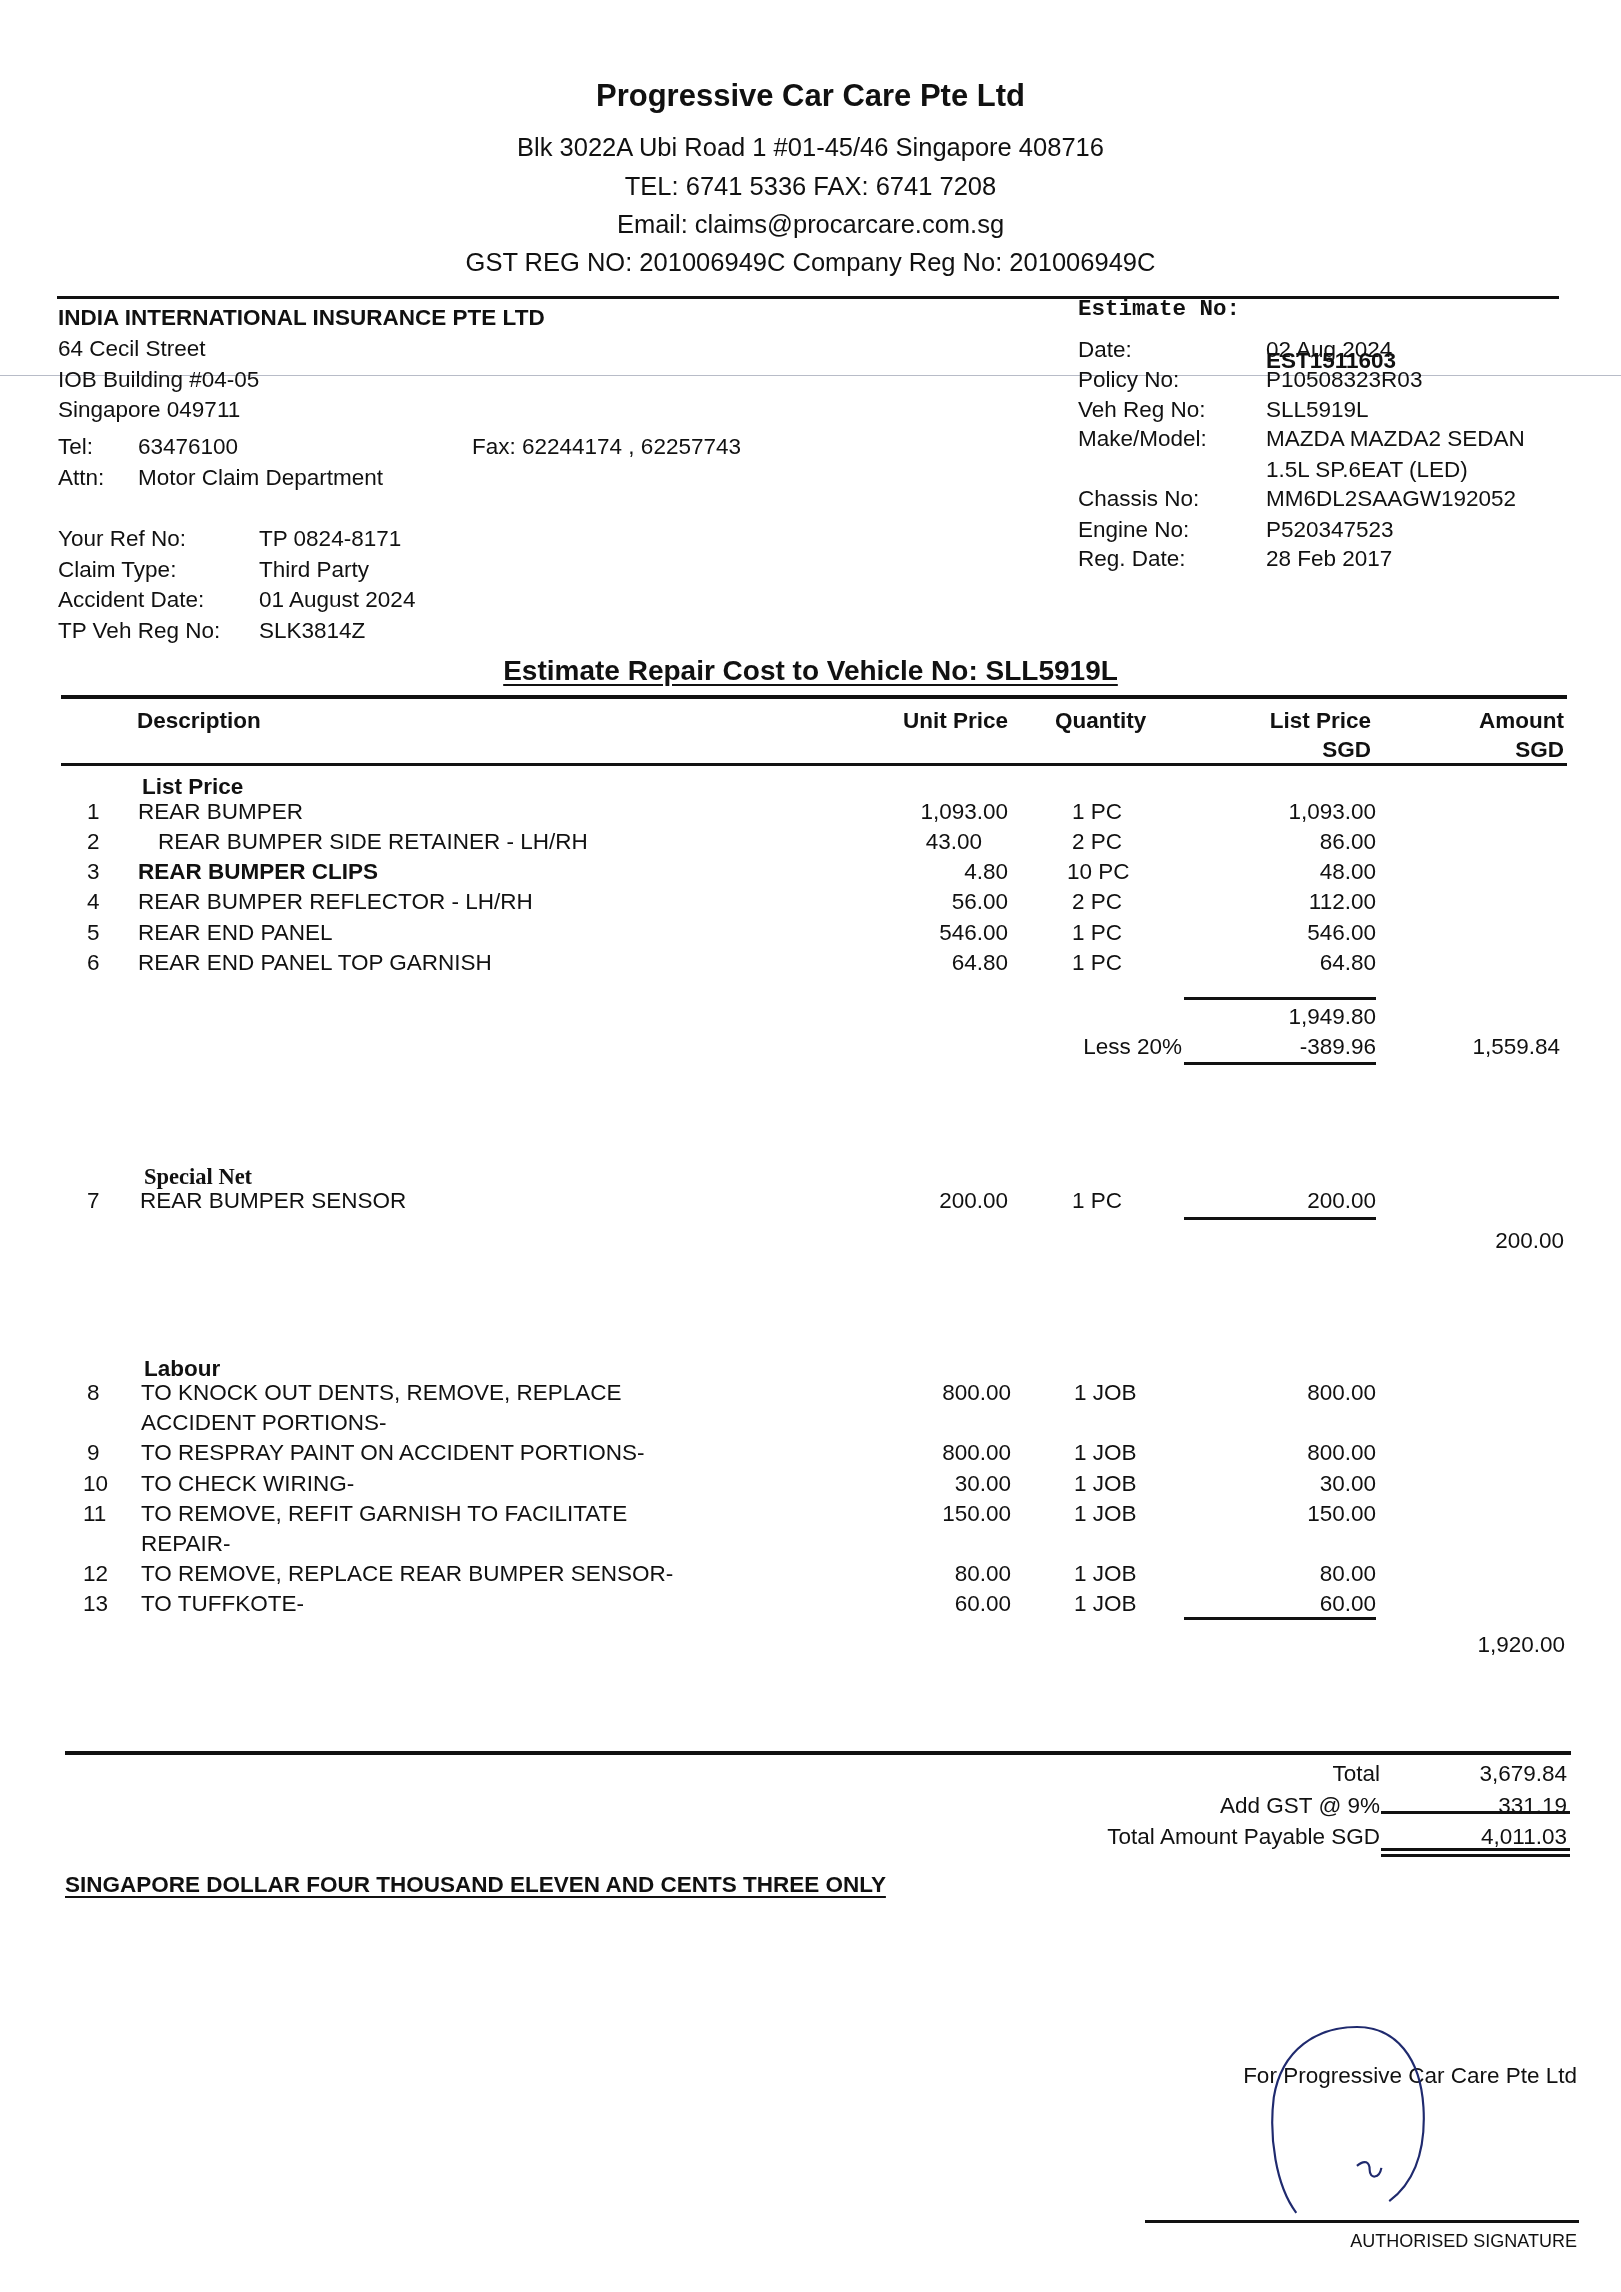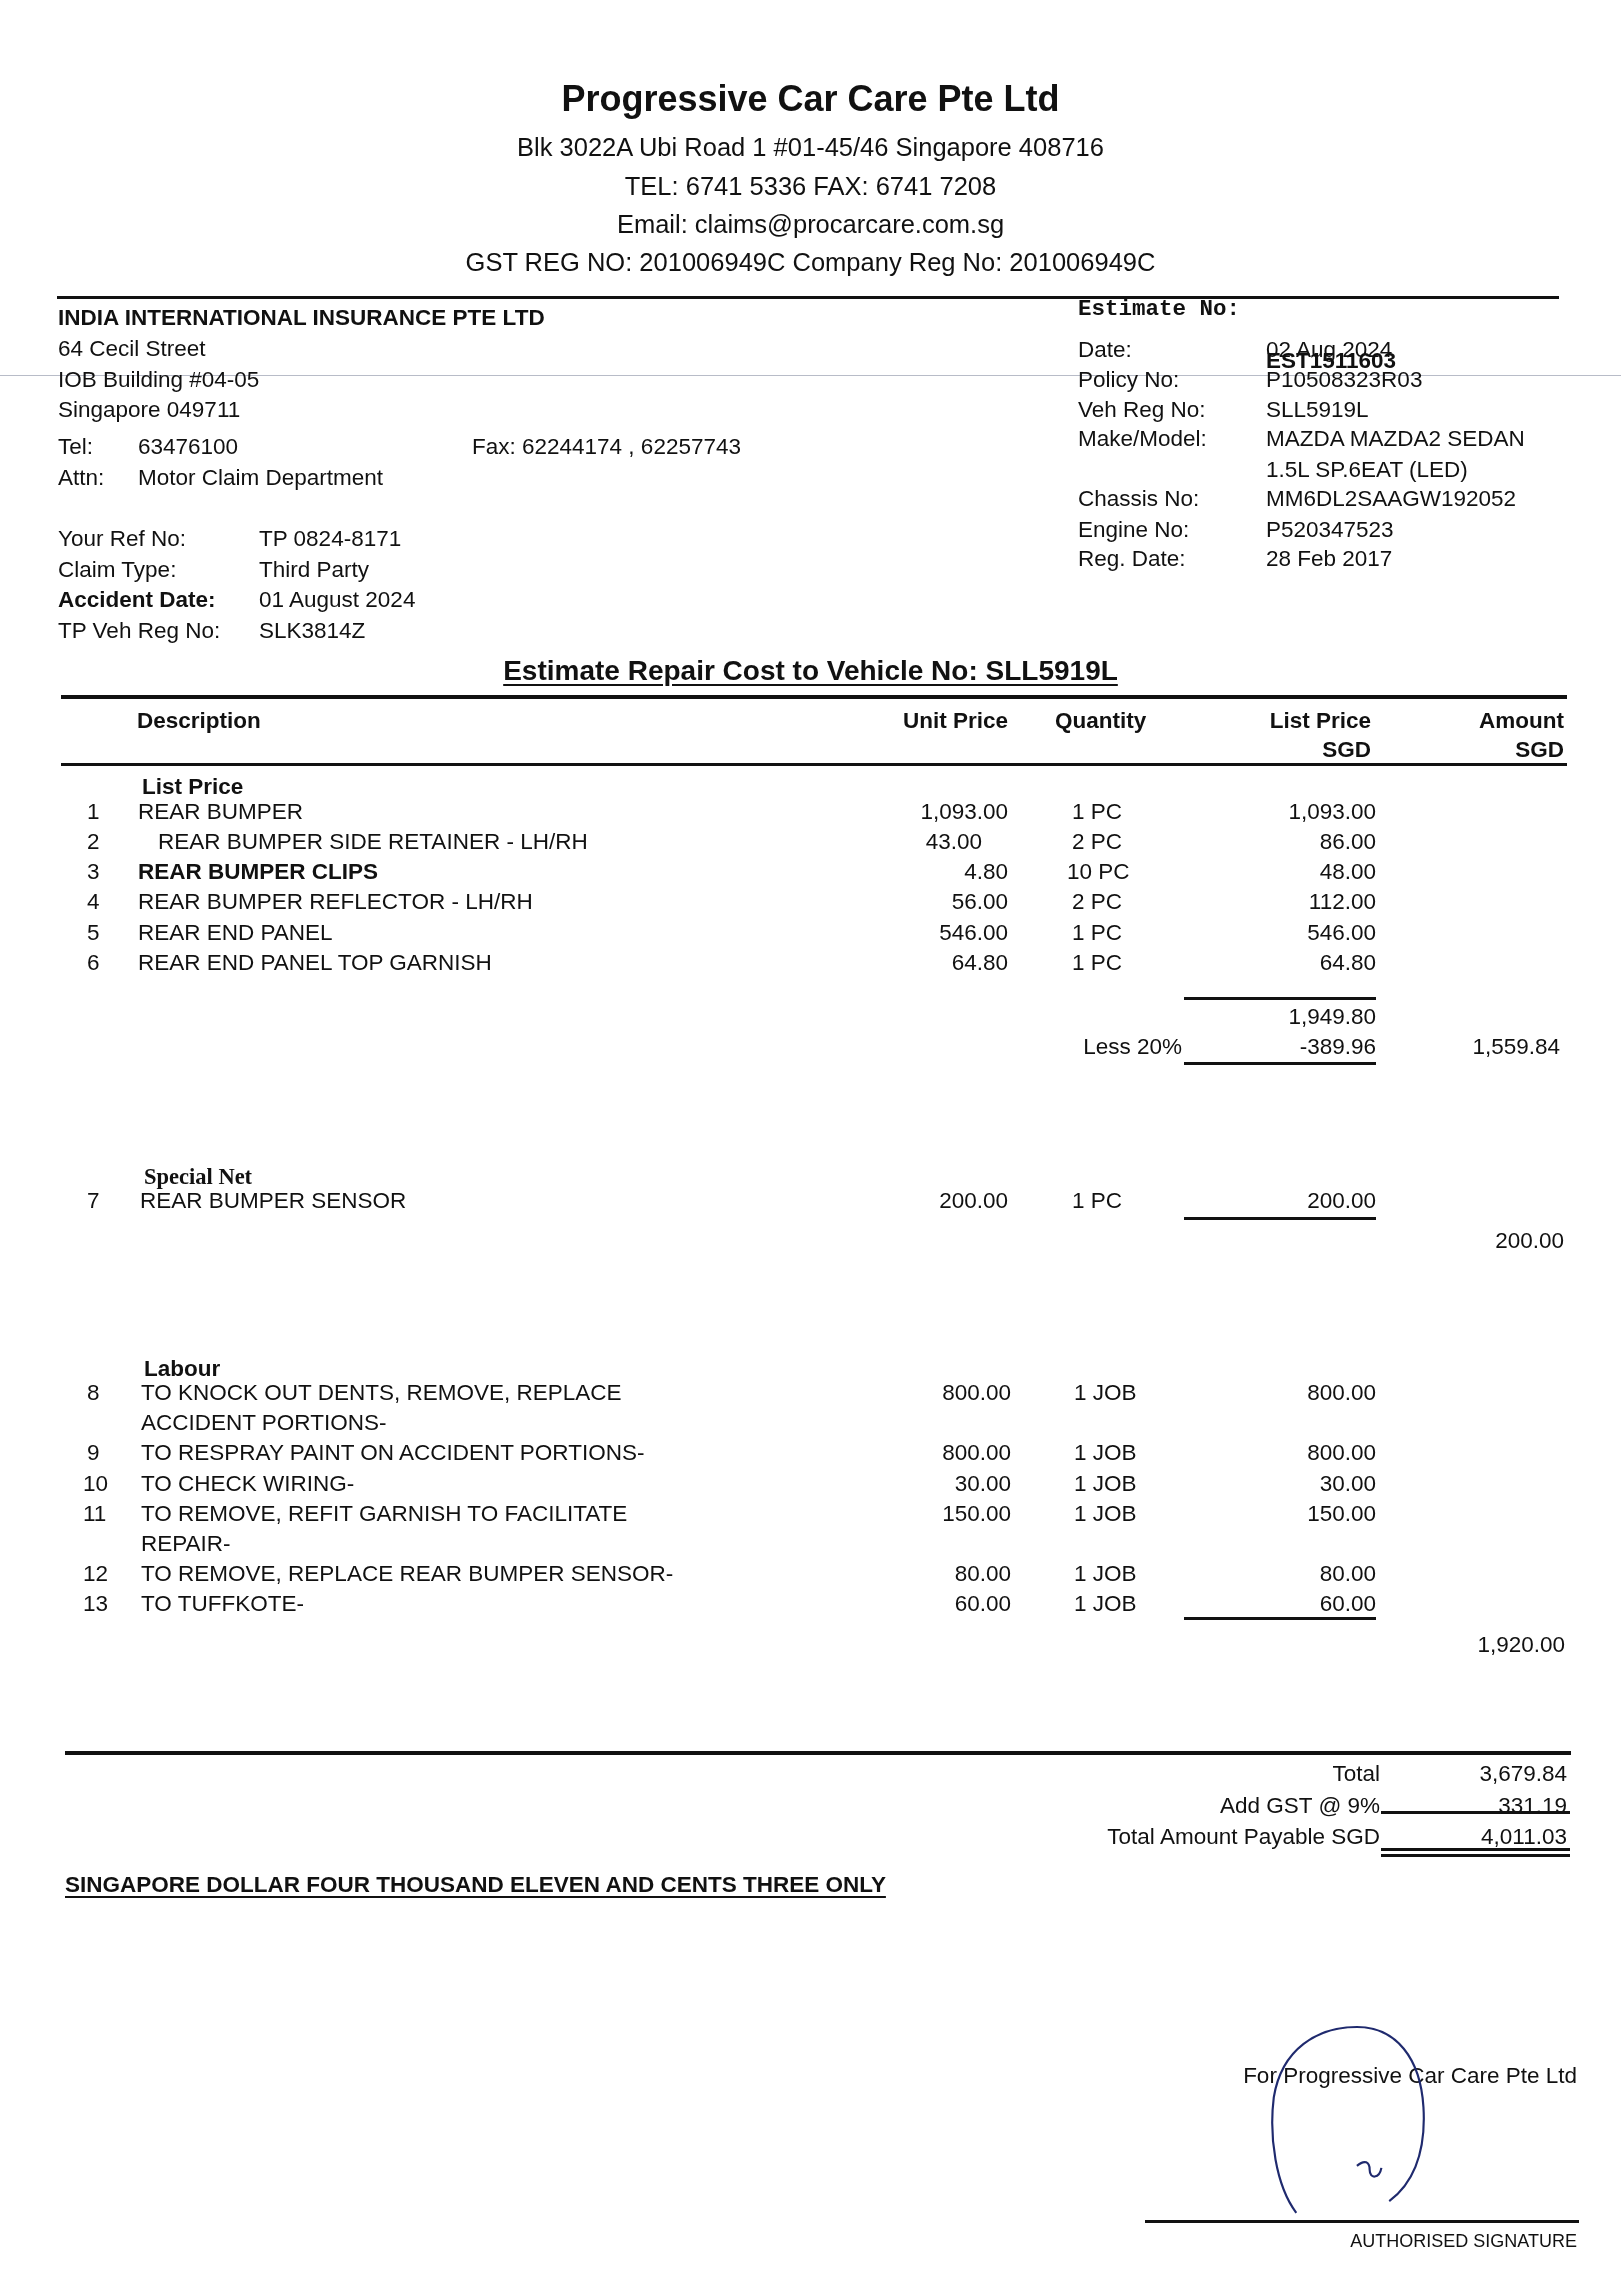--- a/index.html
+++ b/index.html
@@ -4,21 +4,21 @@
   <style>
     html, body { margin: 0; padding: 0; background: #ffffff; }
     body {
       width: 1621px; height: 2293px; position: relative; overflow: hidden;
       font-family: "Liberation Sans", sans-serif; color: #111;
     }
     .abs { position: absolute; white-space: nowrap; }
     .r { text-align: right; }
 
     
-    #company-name { left: 0; width: 1621px; top: 78px; font-size: 36px; font-weight: bold; text-align: center; }
+    #company-name { left: 0; width: 1621px; top: 78px; font-size: 31px; font-weight: bold; text-align: center; }
     .hdr-line { left: 0; width: 1621px; font-size: 25.5px; text-align: center; }
 
     .rule { position: absolute; background: #111; }
     .scan-line { position: absolute; left: 0; width: 1621px; height: 1px; background: #b8bcc8; top: 375px; }
 
     .info { font-size: 22.5px; line-height: 30px; }
     .info-b { font-size: 22.5px; font-weight: bold; }
 
     #table-title { left: 0; width: 1621px; top: 655px; text-align: center; font-size: 28px; font-weight: bold; text-decoration: underline; text-underline-offset: 3.9px; }
 
@@ -51,21 +51,21 @@
 <div class="abs info" style="left:138px; top:432px;">63476100</div>
 <div class="abs info" style="left:472px; top:432px;">Fax: 62244174 , 62257743</div>
 <div class="abs info" style="left:58px; top:463px;">Attn:</div>
 <div class="abs info" style="left:138px; top:463px;">Motor Claim Department</div>
 
 <div>
   <div class="abs info" style="left:58px; top:524px;">Your Ref No:</div>
   <div class="abs info" style="left:259px; top:524px;">TP 0824-8171</div>
   <div class="abs info" style="left:58px; top:555px;">Claim Type:</div>
   <div class="abs info" style="left:259px; top:555px;">Third Party</div>
-  <div class="abs info" style="left:58px; top:585px;font-weight:bold;">Accident Date:</div>
+  <div class="abs info" style="left:58px; top:585px;">Accident Date:</div>
   <div class="abs info" style="left:259px; top:585px;">01 August 2024</div>
   <div class="abs info" style="left:58px; top:616px;">TP Veh Reg No:</div>
   <div class="abs info" style="left:259px; top:616px;">SLK3814Z</div>
 </div>
 
 <div>
   <div class="abs info-b" style="left:1078px; top:296px;font-family:Liberation Mono, monospace;">Estimate No:</div>
   <div class="abs info-b" style="left:1266px; top:308px;margin-top:40px;">EST1511603</div>
   <div class="abs info" style="left:1078px; top:335px;">Date:</div>
   <div class="abs info" style="left:1266px; top:335px;">02 Aug 2024</div>

